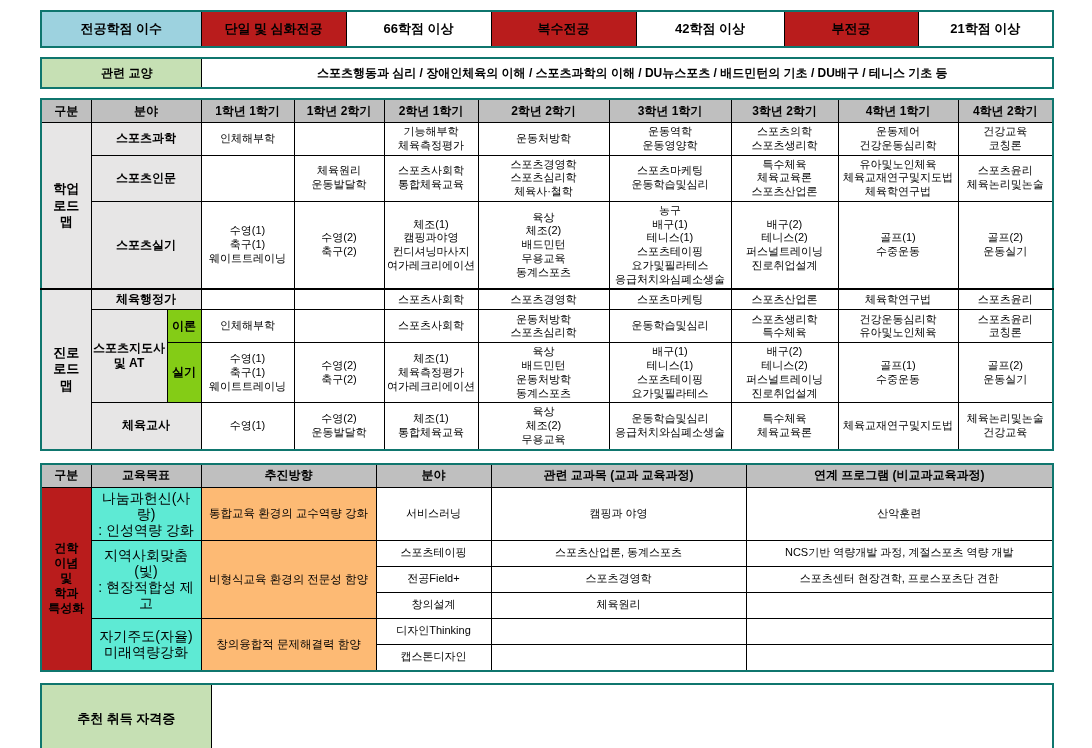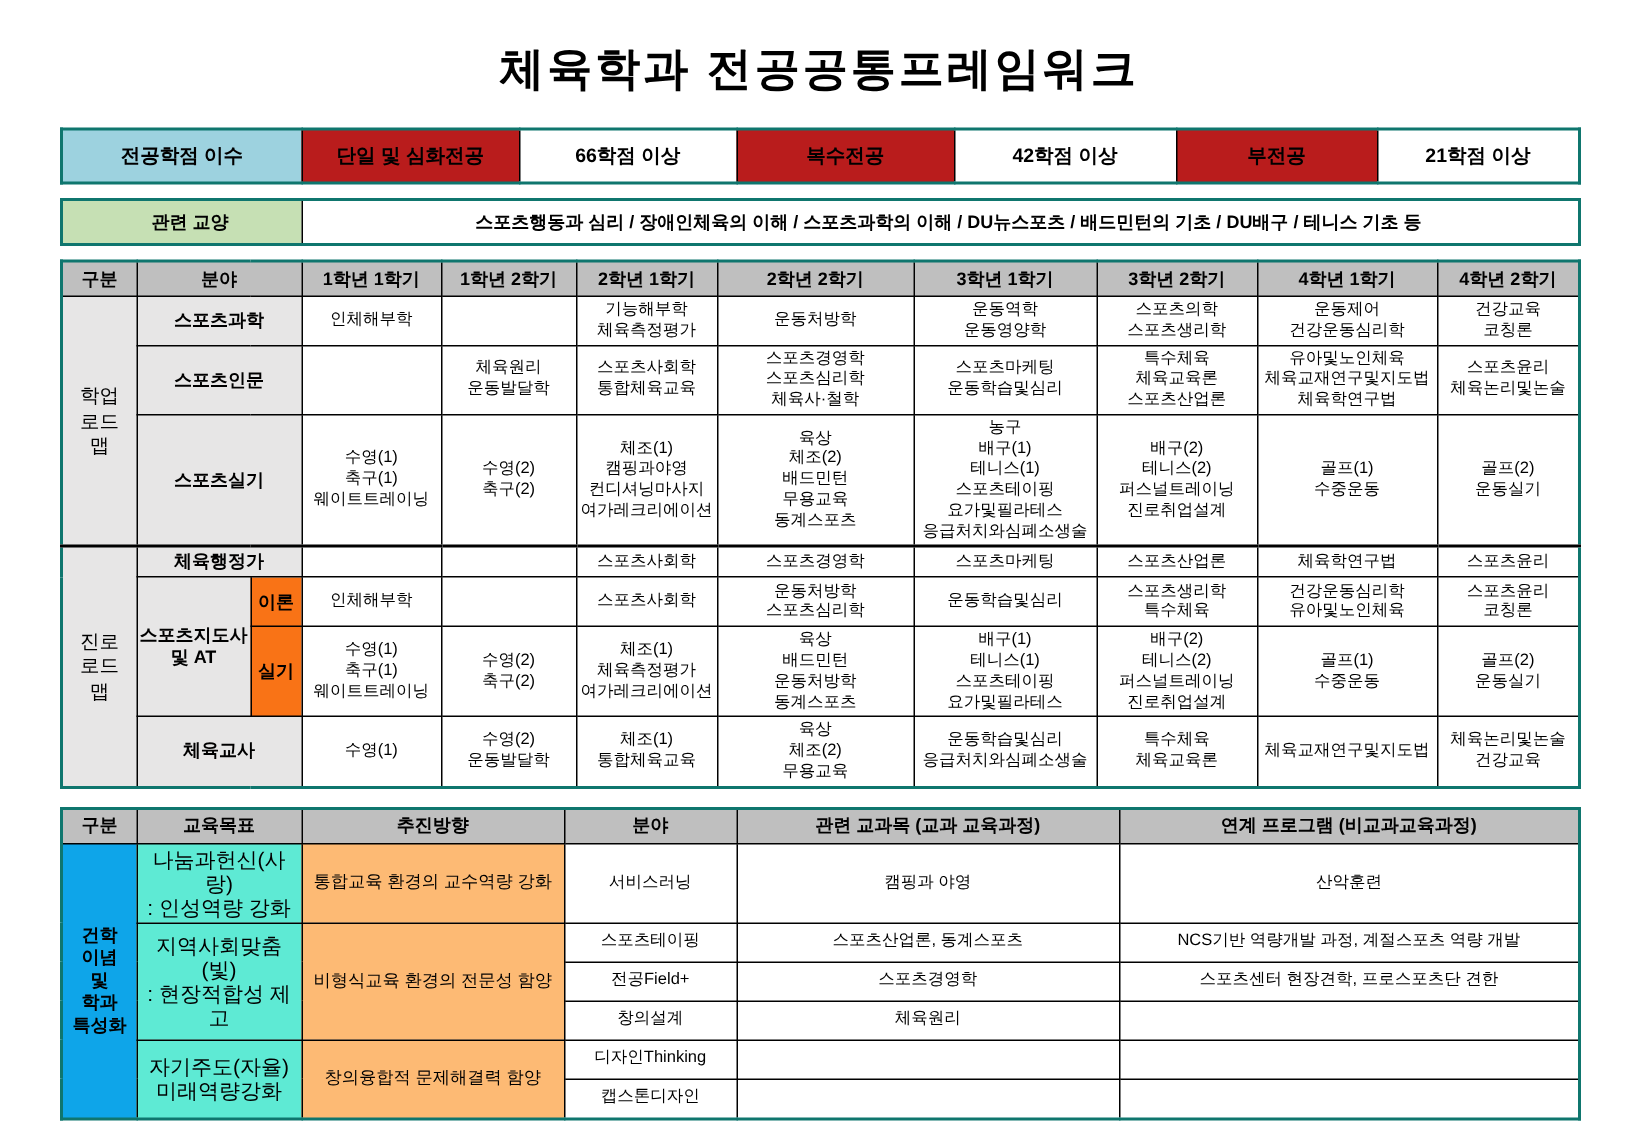--- a/index.html
+++ b/index.html
@@ -23,40 +23,39 @@
     font-size:11px; font-weight:normal;
   }
   
   .credits td { height:30px; font-size:13px; font-weight:bold; }
   .c-teal  { background:#9DD2DF; }
   .c-blue  { background:#b91c1c; }
   .c-green { background:#C6E0B4; }
   .liberal td { height:24px; font-size:12px; font-weight:bold;padding-left:12px; }
   
   .roadmap th { background:#BFBFBF; font-size:12px; font-weight:bold; height:18px; }
-  .roadmap .cat   { background:#E7E6E6; font-size:13px; font-weight:normal;margin-left:12px; }
+  .roadmap .cat   { background:#E7E6E6; font-size:13px; font-weight:bold;margin-left:12px; }
   .roadmap .field { background:#E7E6E6; font-size:12px; font-weight:bold; }
-  .roadmap .sub   { background:#f97316; font-size:12px; font-weight:bold; }
+  .roadmap .sub   { background:#84cc16; font-size:12px; font-weight:bold; }
   .roadmap .sect-top td { border-top:2px solid #000; }
   
   .goals th { background:#BFBFBF; font-size:12px; font-weight:bold; height:18px; }
-  .goals .cat  { background:#0ea5e9; font-size:12px; font-weight:bold;margin-top:48px; }
+  .goals .cat  { background:#b91c1c; font-size:12px; font-weight:bold;margin-top:48px; }
   .goals .goal { background:#5eead4; font-size:14px; font-weight:normal; line-height:1.15; }
   .goals .dir  { background:#fdba74; font-size:11.5px; }
   .goals td { height:21px; }
   
   .certs .cert-label { background:#C6E0B4; font-size:13px; font-weight:bold; height:60px; }
   .certs .cert-body  { text-align:left; padding:4px 8px; font-size:12px; vertical-align:top; }
 </style>
 </head>
 <body>
 
 <div class="page">
 
-  <h1 class="title">체육학과 전공공통프레임워크</h1>
 
   <table class="credits">
     <colgroup>
         <col style="width:160px">
         <col style="width:145px">
         <col style="width:145px">
         <col style="width:145px">
         <col style="width:148px">
         <col style="width:134px">
         <col style="width:135px">

